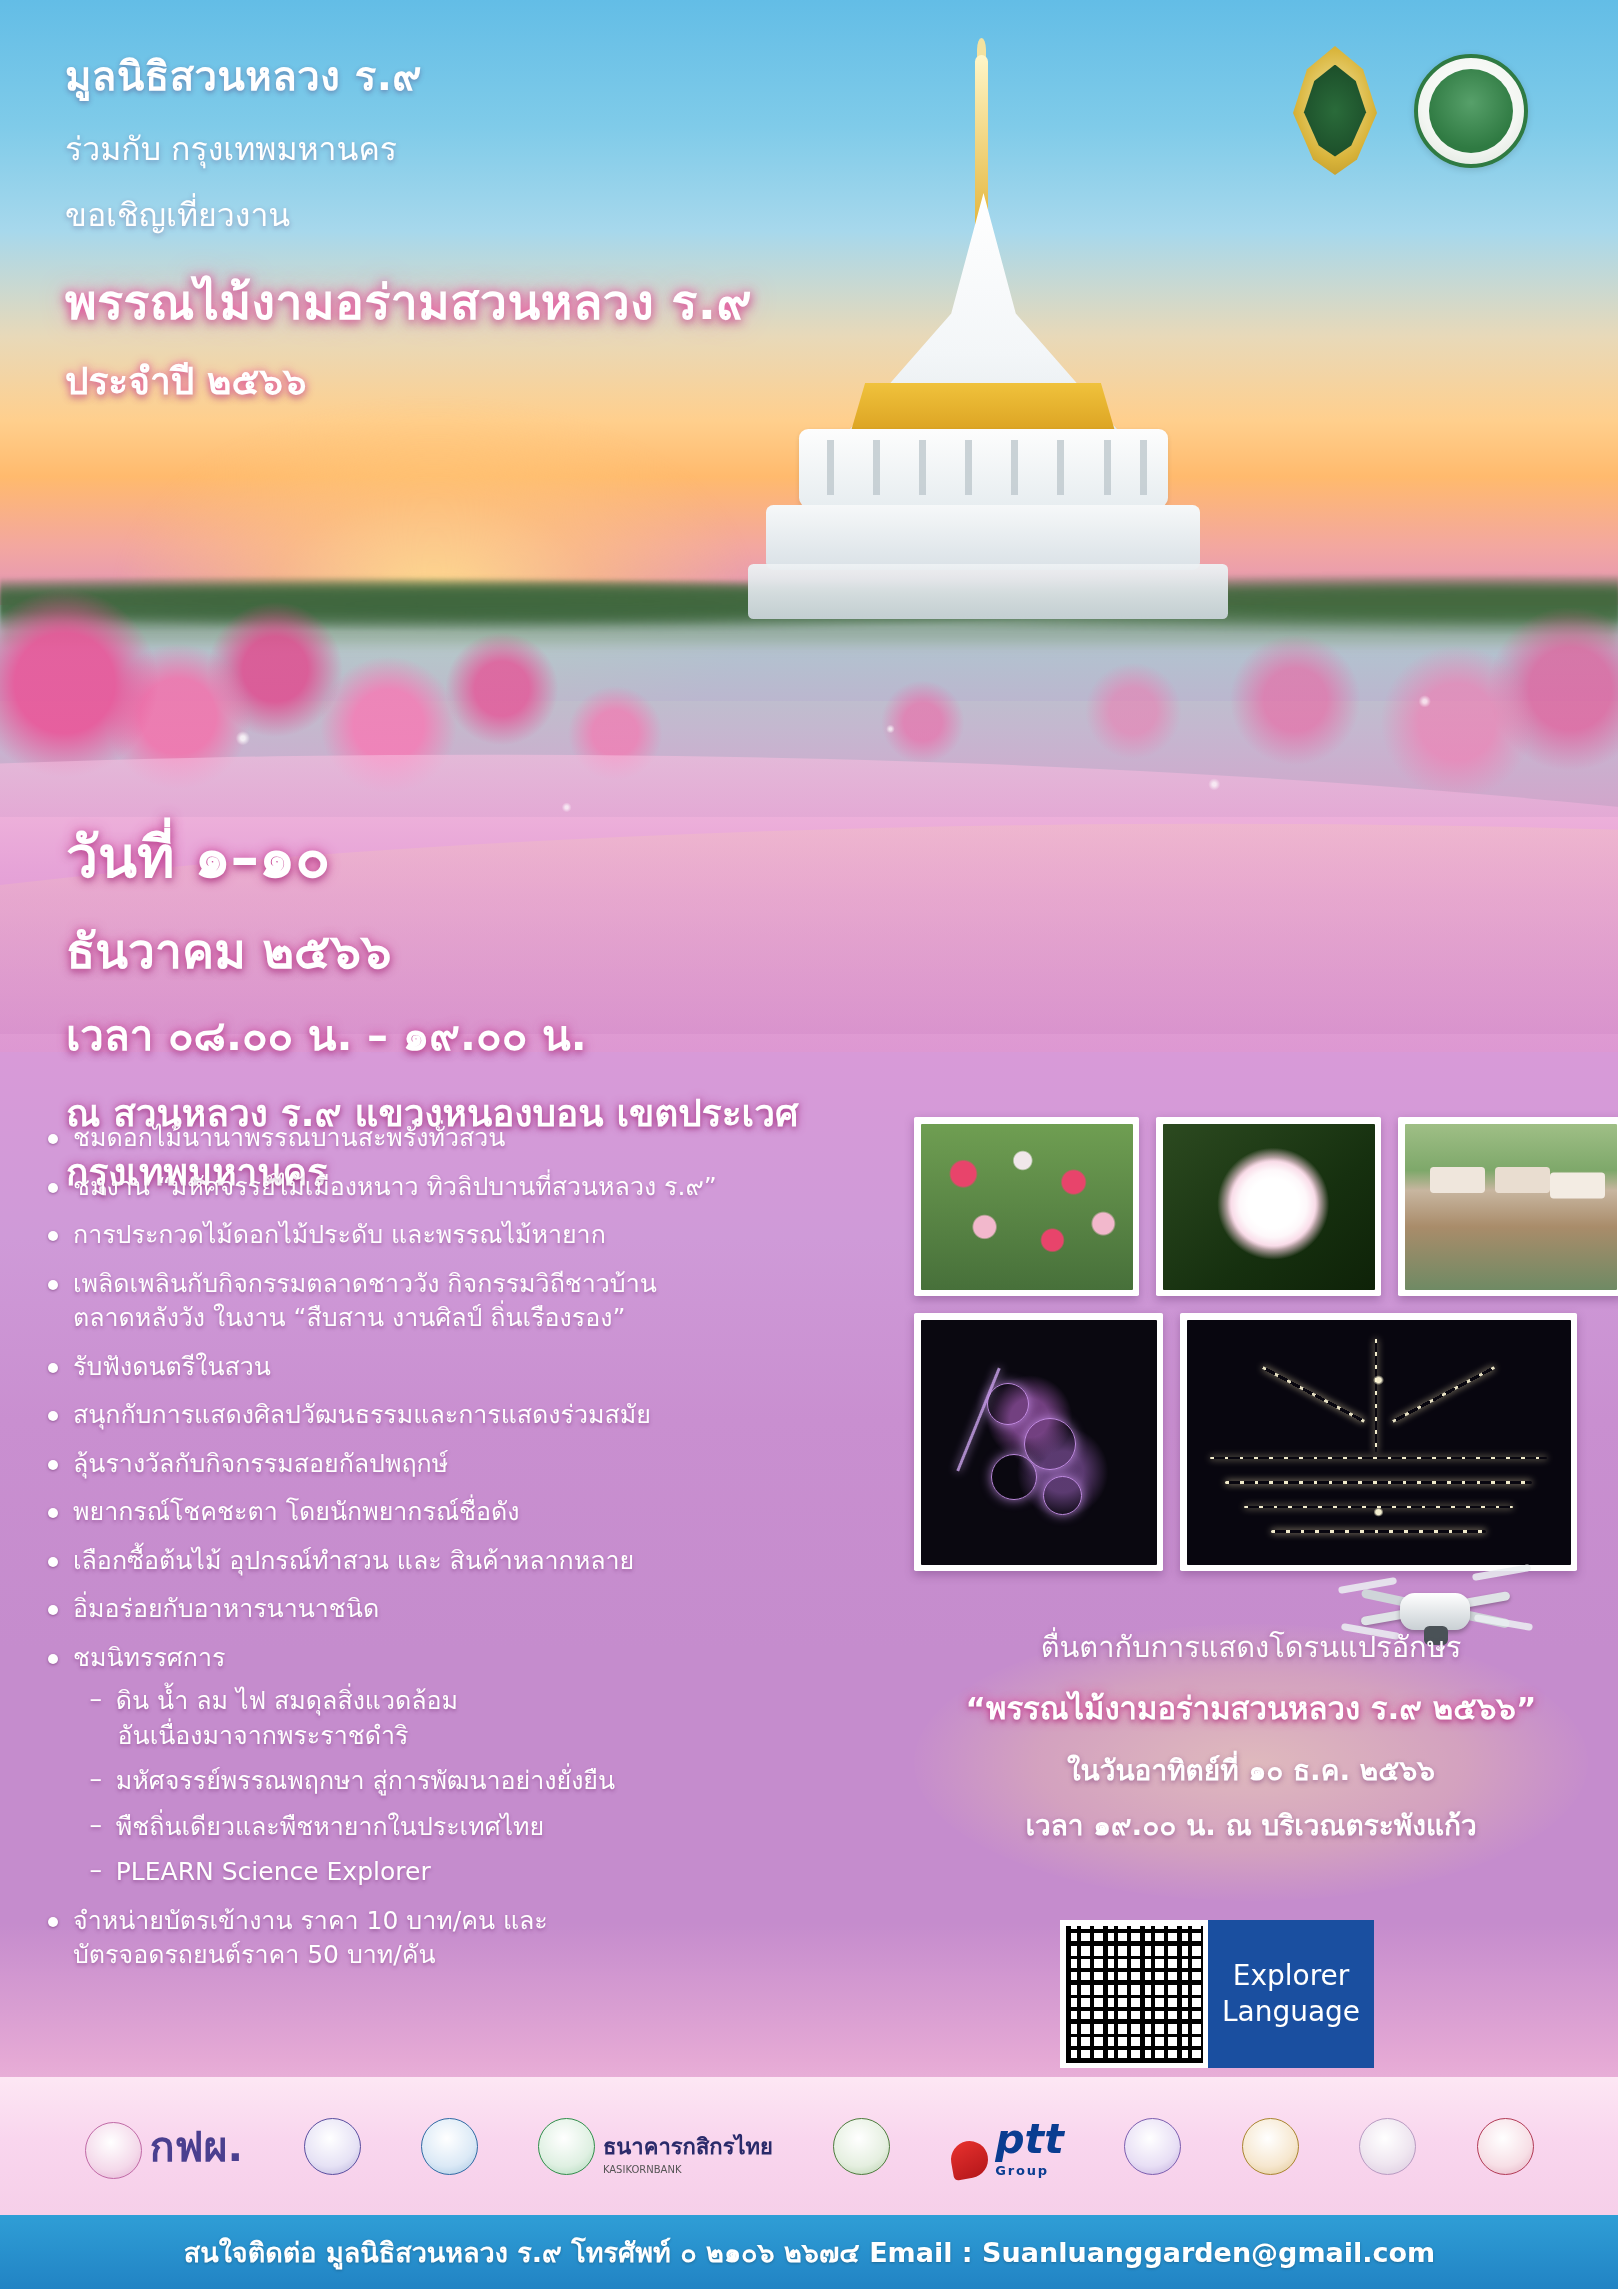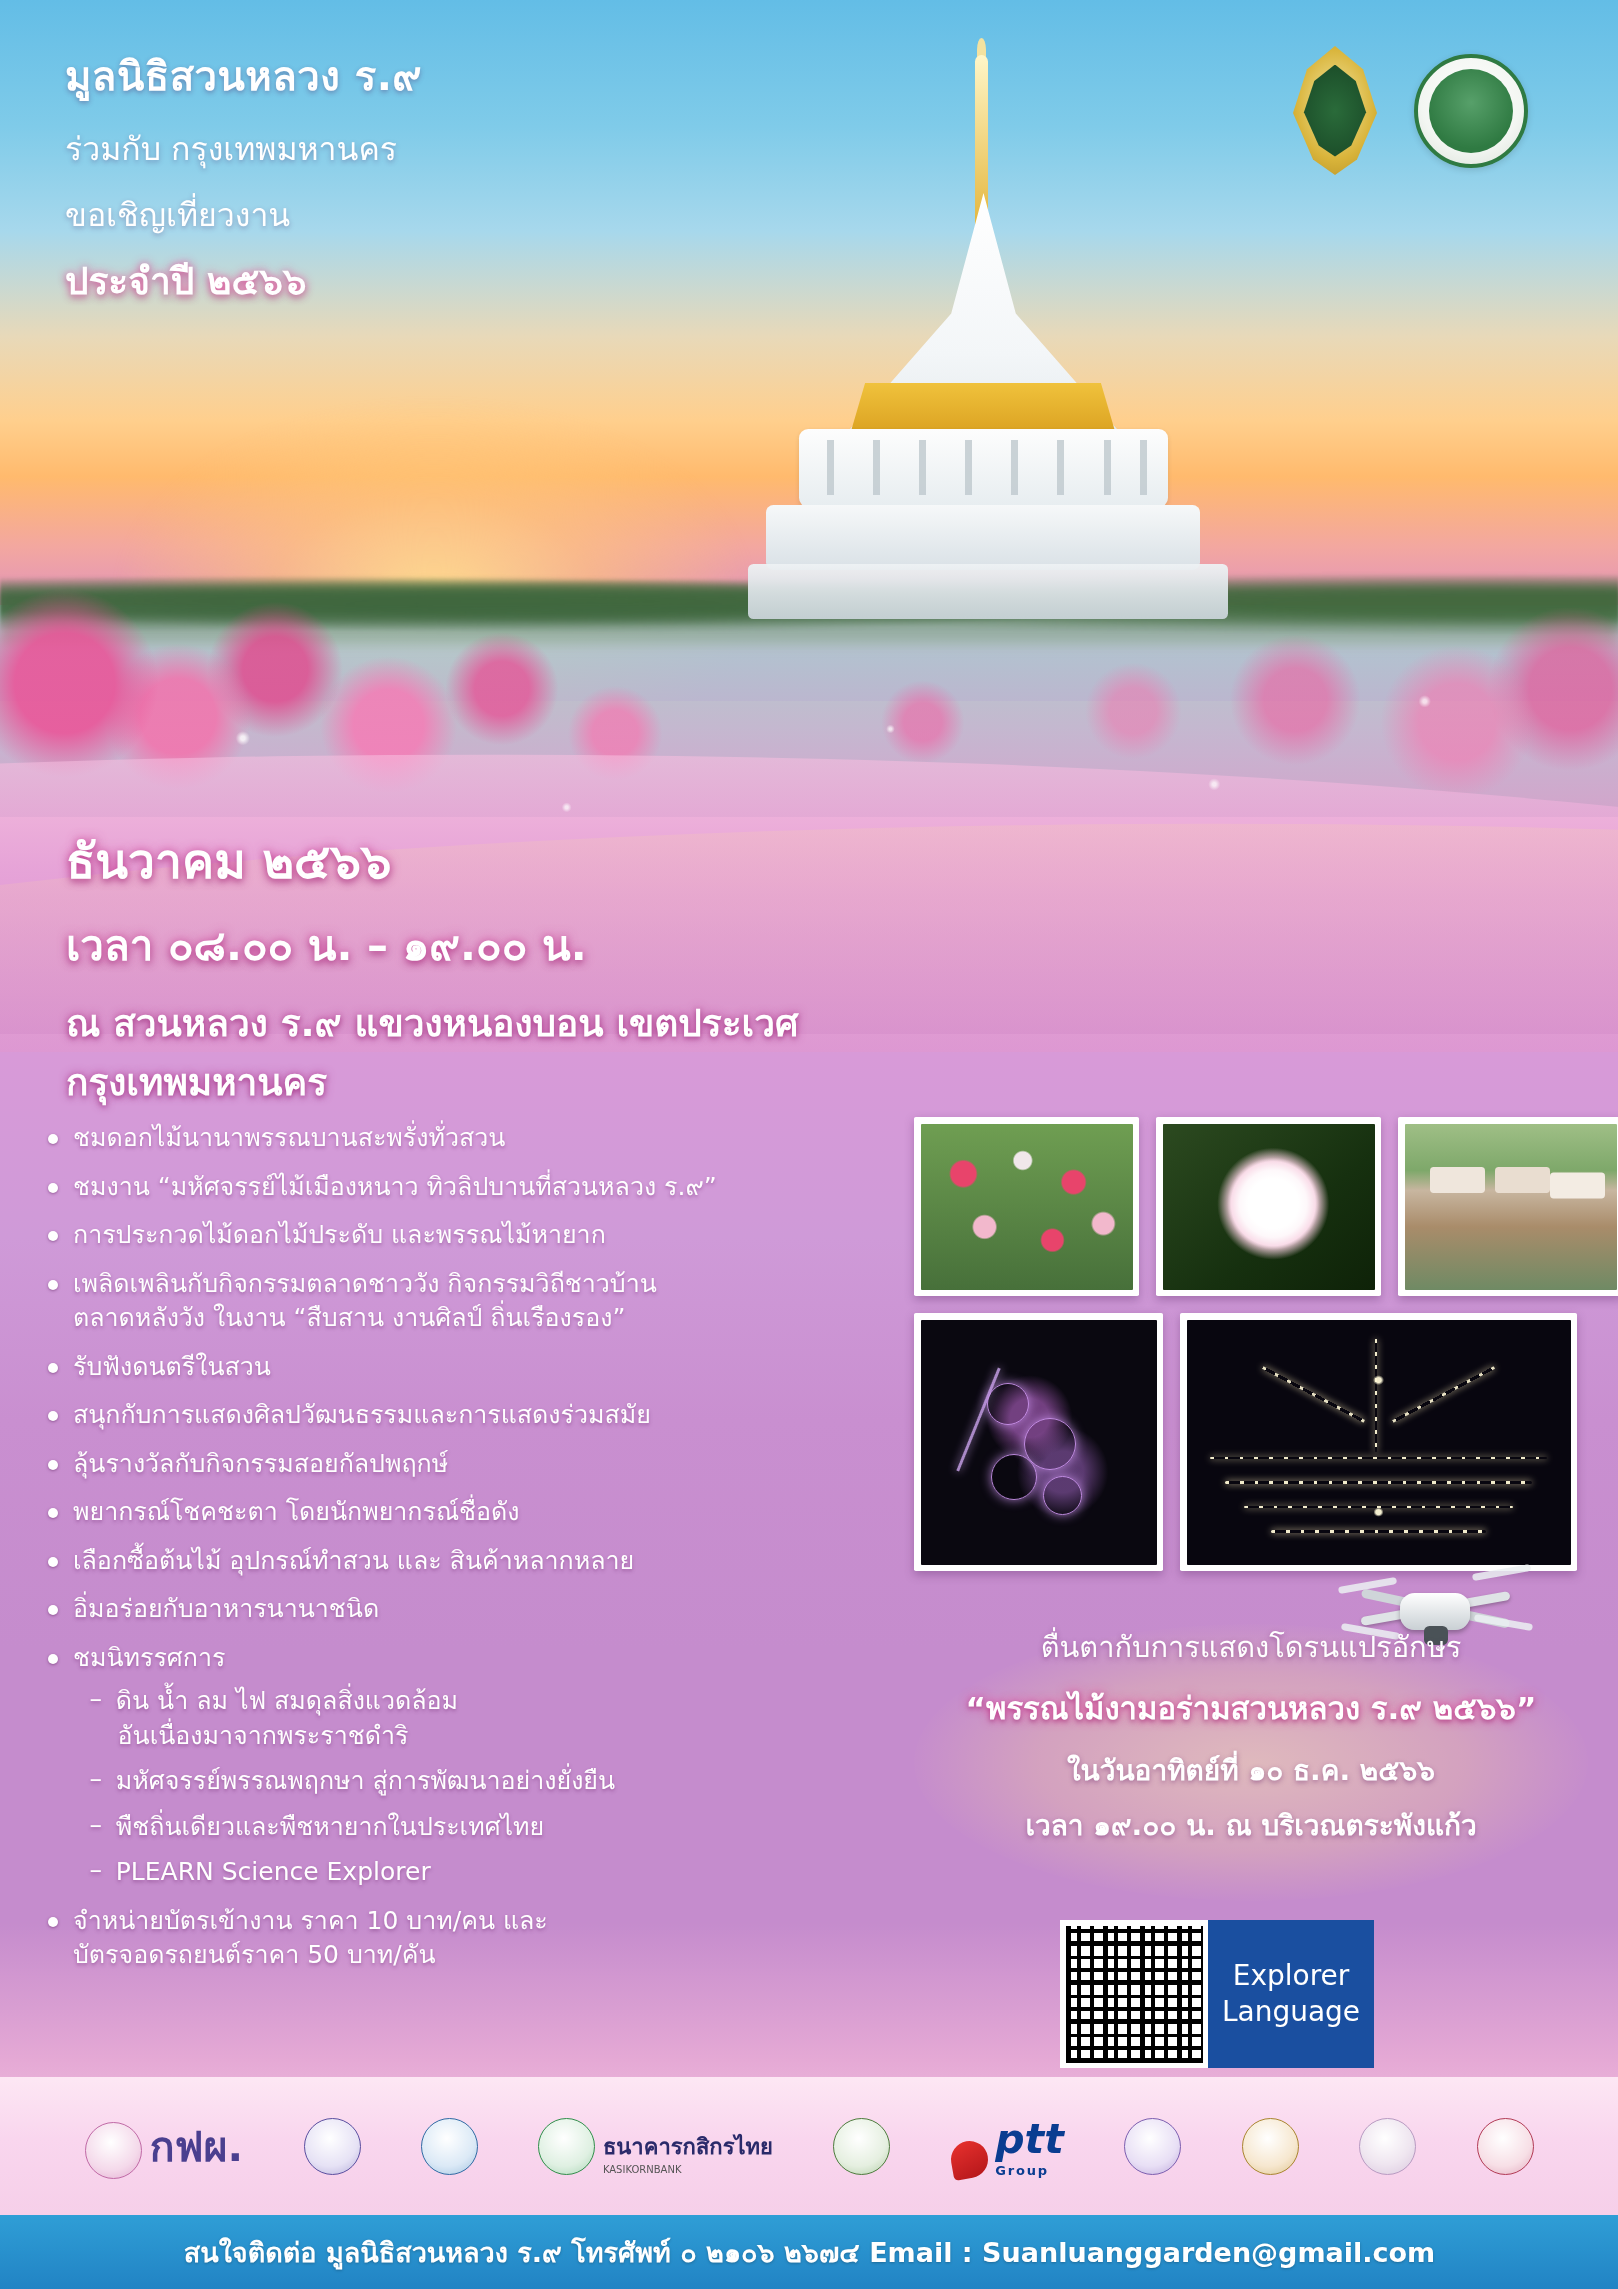--- a/index.html
+++ b/index.html
@@ -491,24 +491,26 @@
   </div>
   <div class="emblem emblem-2">
     <div class="inner"></div>
 
   </div>
 
   <div class="header-text">
     <div class="org1">มูลนิธิสวนหลวง ร.๙</div>
     <div class="org2">ร่วมกับ กรุงเทพมหานคร</div>
     <div class="org3">ขอเชิญเที่ยวงาน</div>
+    <div class="event-title">พรรณไม้งามอร่ามสวนหลวง ร.๙</div>
     <div class="event-year">ประจำปี ๒๕๖๖</div>
   </div>
 
   <div class="date-block">
+    <div class="date-line1">วันที่ ๑–๑๐</div>
     <div class="date-line2">ธันวาคม ๒๕๖๖</div>
     <div class="date-line3">เวลา ๐๘.๐๐ น. – ๑๙.๐๐ น.</div>
     <div class="date-line4">ณ สวนหลวง ร.๙ แขวงหนองบอน เขตประเวศ กรุงเทพมหานคร</div>
   </div>
 
   <ul class="bullets">
     <li><span>ชมดอกไม้นานาพรรณบานสะพรั่งทั่วสวน</span></li>
     <li><span>ชมงาน “มหัศจรรย์ไม้เมืองหนาว ทิวลิปบานที่สวนหลวง ร.๙”</span></li>
     <li><span>การประกวดไม้ดอกไม้ประดับ และพรรณไม้หายาก</span></li>
     <li>

